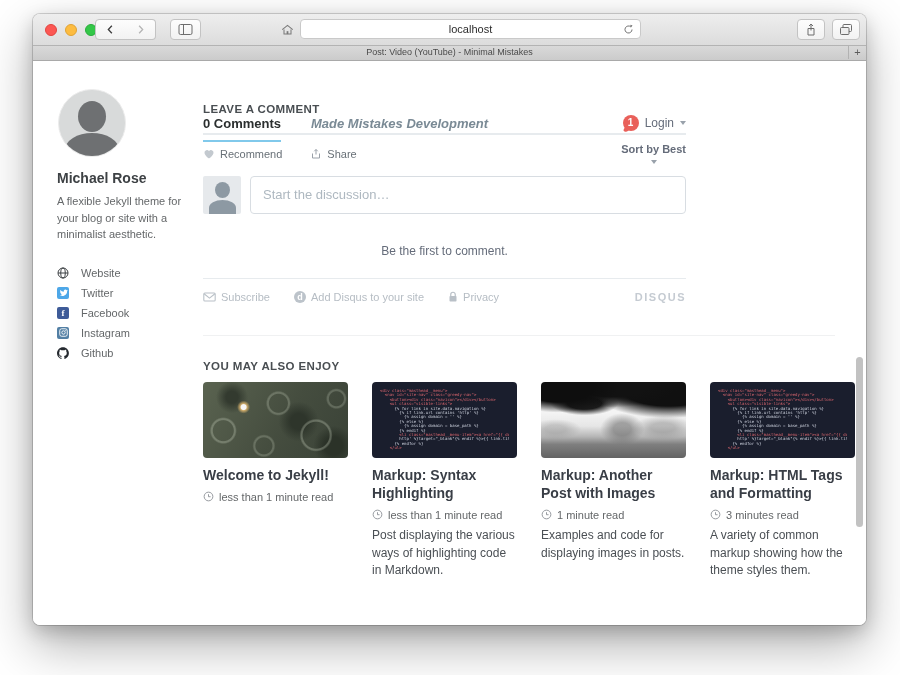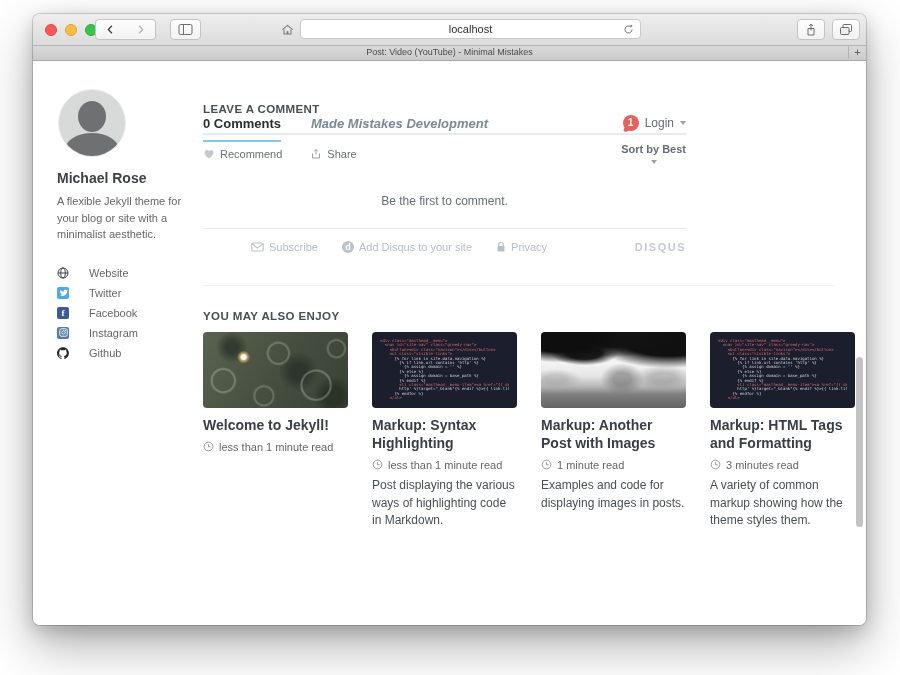--- a/index.html
+++ b/index.html
@@ -37,21 +37,21 @@
   .scroll-thumb{position:absolute;right:3px;top:296px;width:7px;height:170px;background:#c2c2c2;
     border-radius:4px;}
   .side{position:absolute;left:24px;top:28px;width:158px;}
   .avatar{position:relative;width:66px;height:66px;margin-left:1px;border-radius:50%;
     background:#d8dada;overflow:hidden;border:1px solid #ececec;}
   .av-head{position:absolute;left:19px;top:11px;width:28px;height:31px;border-radius:50%;background:#6e7072;}
   .av-body{position:absolute;left:6px;top:43px;width:54px;height:34px;border-radius:50% 50% 0 0;background:#6e7072;}
   .side-name{margin-top:13px;font-size:14px;font-weight:bold;color:#3d4144;}
   .side-bio{margin-top:7px;width:134px;font-size:11px;line-height:1.5;color:#646769;}
   .side-links{margin-top:20px;}
-  .side-link{display:flex;align-items:center;gap:20px;height:20px;font-size:11px;color:#646769;cursor:pointer;}
+  .side-link{display:flex;align-items:center;gap:12px;height:20px;font-size:11px;color:#646769;cursor:pointer;}
   .fb-ic,.ig-ic,.tw-ic{width:12px;height:12px;border-radius:2px;display:flex;align-items:center;
     justify-content:center;}
   .tw-ic{background:#4da7e8;}
   .fb-ic{background:#3e5b98;color:#fff;font-size:9px;font-weight:bold;font-family:"Liberation Serif",serif;}
   .ig-ic{background:#527fa4;}
   .main{position:absolute;left:170px;top:42px;width:632px;}
   .section-h{font-size:11.5px;font-weight:bold;letter-spacing:.4px;color:#494e52;}
   .disqus{width:483px;}
   .dq-tabs{display:flex;align-items:center;padding-bottom:2px;border-bottom:2px solid #e7ebee;}
   .dq-count{font-size:13px;font-weight:bold;color:#2a2e2e;position:relative;cursor:pointer;}
@@ -69,21 +69,21 @@
   .dq-act{display:flex;align-items:center;gap:5px;margin-right:28px;cursor:pointer;}
   .dq-sort{margin-left:auto;display:flex;align-items:center;gap:5px;font-weight:bold;color:#656c7a;cursor:pointer;flex-direction:column;}
   .dq-form{display:flex;margin-top:12px;}
   .dq-avatar{position:relative;width:38px;height:38px;border-radius:2px;background:#e6e9ec;overflow:hidden;}
   .dqa-head{position:absolute;left:12px;top:6px;width:15px;height:16px;border-radius:50%;background:#8d99a3;}
   .dqa-body{position:absolute;left:6px;top:24px;width:27px;height:16px;border-radius:50% 50% 0 0;background:#8d99a3;}
   .dq-input{flex:1;margin-left:9px;height:38px;box-sizing:border-box;border:1px solid #d8dde2;
     border-radius:4px;background:#fff;font-size:13px;color:#aeb8c0;line-height:36px;padding-left:12px;cursor:text;}
   .dq-empty{margin-top:30px;text-align:center;font-size:12px;color:#656c7a;}
   .dq-div{margin-top:20px;border-top:1px solid #e7ebee;}
-  .dq-footer{margin-top:12px;display:flex;align-items:center;font-size:11px;color:#b6bdc4;margin-left:48px;}
+  .dq-footer{margin-top:12px;display:flex;align-items:center;font-size:11px;color:#b6bdc4;}
   .dq-foot-item{display:flex;align-items:center;gap:5px;margin-right:24px;cursor:pointer;}
   .d-circle{width:12px;height:12px;border-radius:50%;background:#bcc3ca;color:#fff;font-size:9px;
     font-weight:bold;text-align:center;line-height:12px;}
   .dq-logo{margin-left:auto;font-size:11px;font-weight:800;letter-spacing:1.5px;color:#c5cbd2;}
   .page-div{margin-top:32px;border-top:1px solid #f0f1f2;width:632px;}
   .related-h{margin-top:24px;}
   .cards{display:flex;gap:24px;margin-top:10px;}
   .card{width:145px;}
   .thumb{width:145px;height:76px;border-radius:4px;overflow:hidden;position:relative;box-sizing:border-box;cursor:pointer;}
   .thumb-green{background:
@@ -277,20 +277,27 @@
                 </svg>
             </span>
             <span>Share</span>
           </span>
           <span class="dq-sort">
             <span>Sort by Best</span>
             <span class="caret"></span>
           </span>
         </div>
 
+        <div class="dq-form">
+          <div class="dq-avatar">
+            <div class="dqa-head"></div>
+            <div class="dqa-body"></div>
+          </div>
+          <div class="dq-input">Start the discussion…</div>
+        </div>
 
         <div class="dq-empty">Be the first to comment.</div>
         <div class="dq-div"></div>
 
         <div class="dq-footer">
           <span class="dq-foot-item">
             <span>
               <svg width="13" height="10" viewBox="0 0 24 18">
                   <rect x="1.5" y="1.5" width="21" height="15" rx="2" fill="none" stroke="#b9c0c7" stroke-width="2"></rect>
                   <path d="M2 3l10 8 10-8" fill="none" stroke="#b9c0c7" stroke-width="2"></path>

